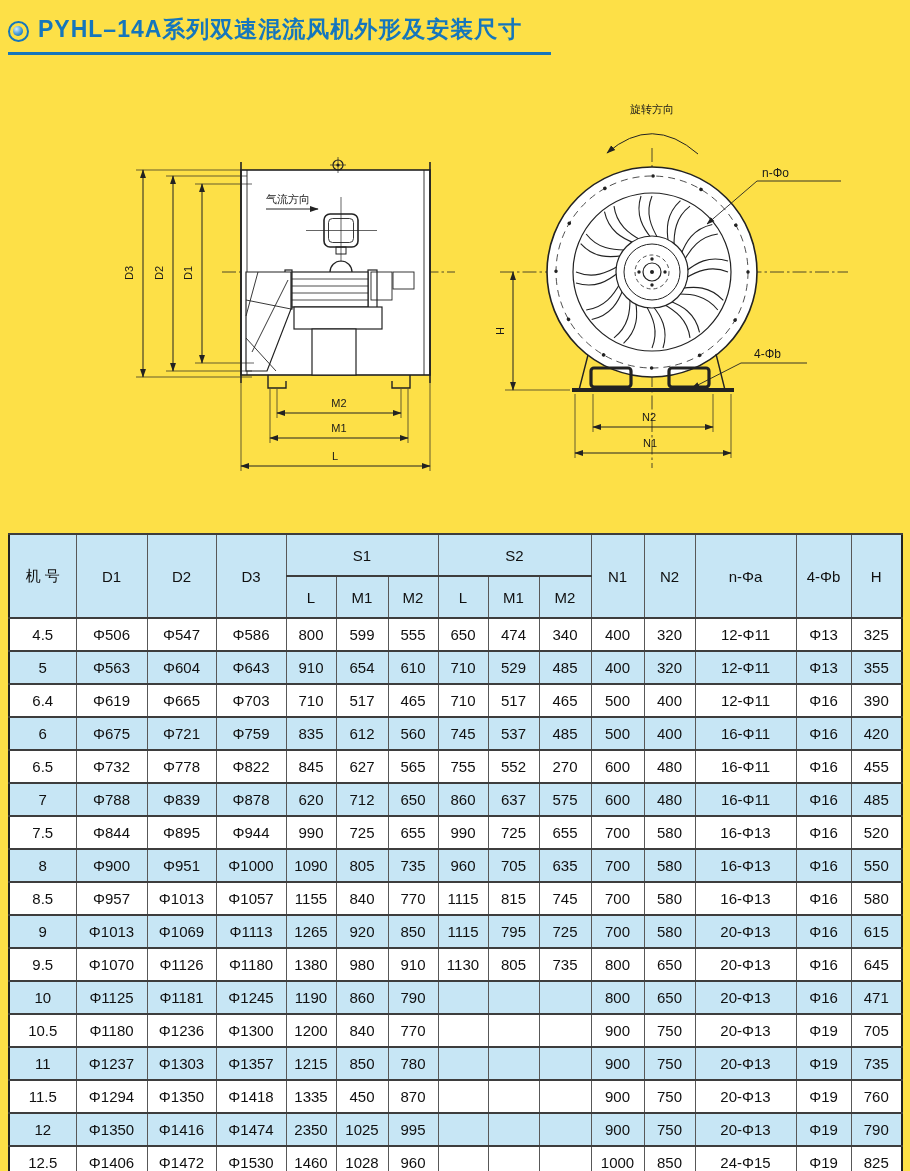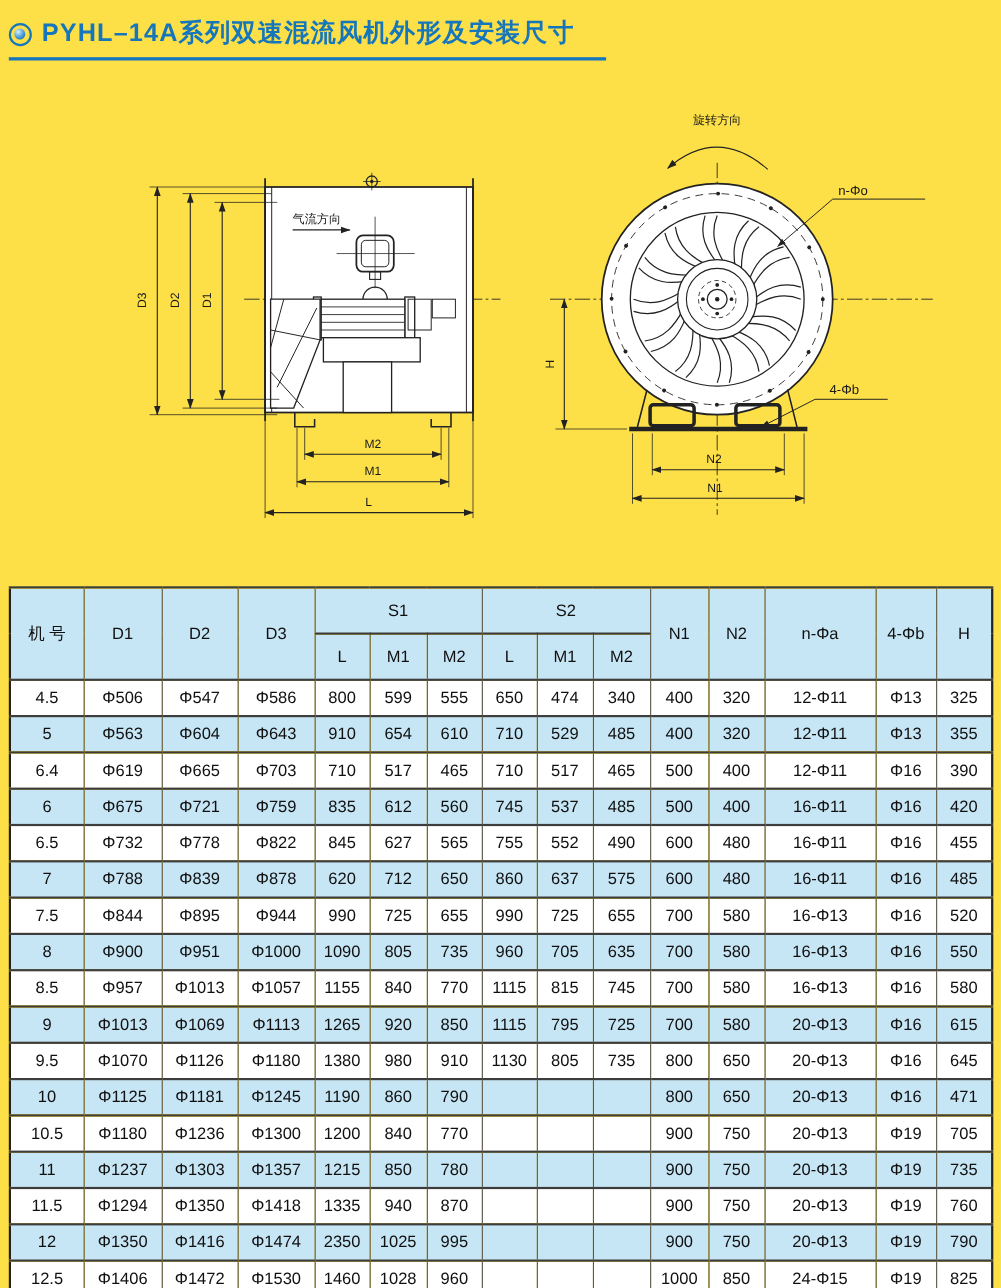--- a/index.html
+++ b/index.html
@@ -329,21 +329,21 @@
         <tr>
           <td>6.5</td>
           <td>Φ732</td>
           <td>Φ778</td>
           <td>Φ822</td>
           <td>845</td>
           <td>627</td>
           <td>565</td>
           <td>755</td>
           <td>552</td>
-          <td>490</td>
+          <td>270</td>
           <td>600</td>
           <td>480</td>
           <td>16-Φ11</td>
           <td>Φ16</td>
           <td>455</td>
         </tr>
         <tr>
           <td>7</td>
           <td>Φ788</td>
           <td>Φ839</td>
@@ -495,21 +495,21 @@
           <td>20-Φ13</td>
           <td>Φ19</td>
           <td>735</td>
         </tr>
         <tr>
           <td>11.5</td>
           <td>Φ1294</td>
           <td>Φ1350</td>
           <td>Φ1418</td>
           <td>1335</td>
-          <td>940</td>
+          <td>450</td>
           <td>870</td>
           <td></td>
           <td></td>
           <td></td>
           <td>900</td>
           <td>750</td>
           <td>20-Φ13</td>
           <td>Φ19</td>
           <td>760</td>
         </tr>

